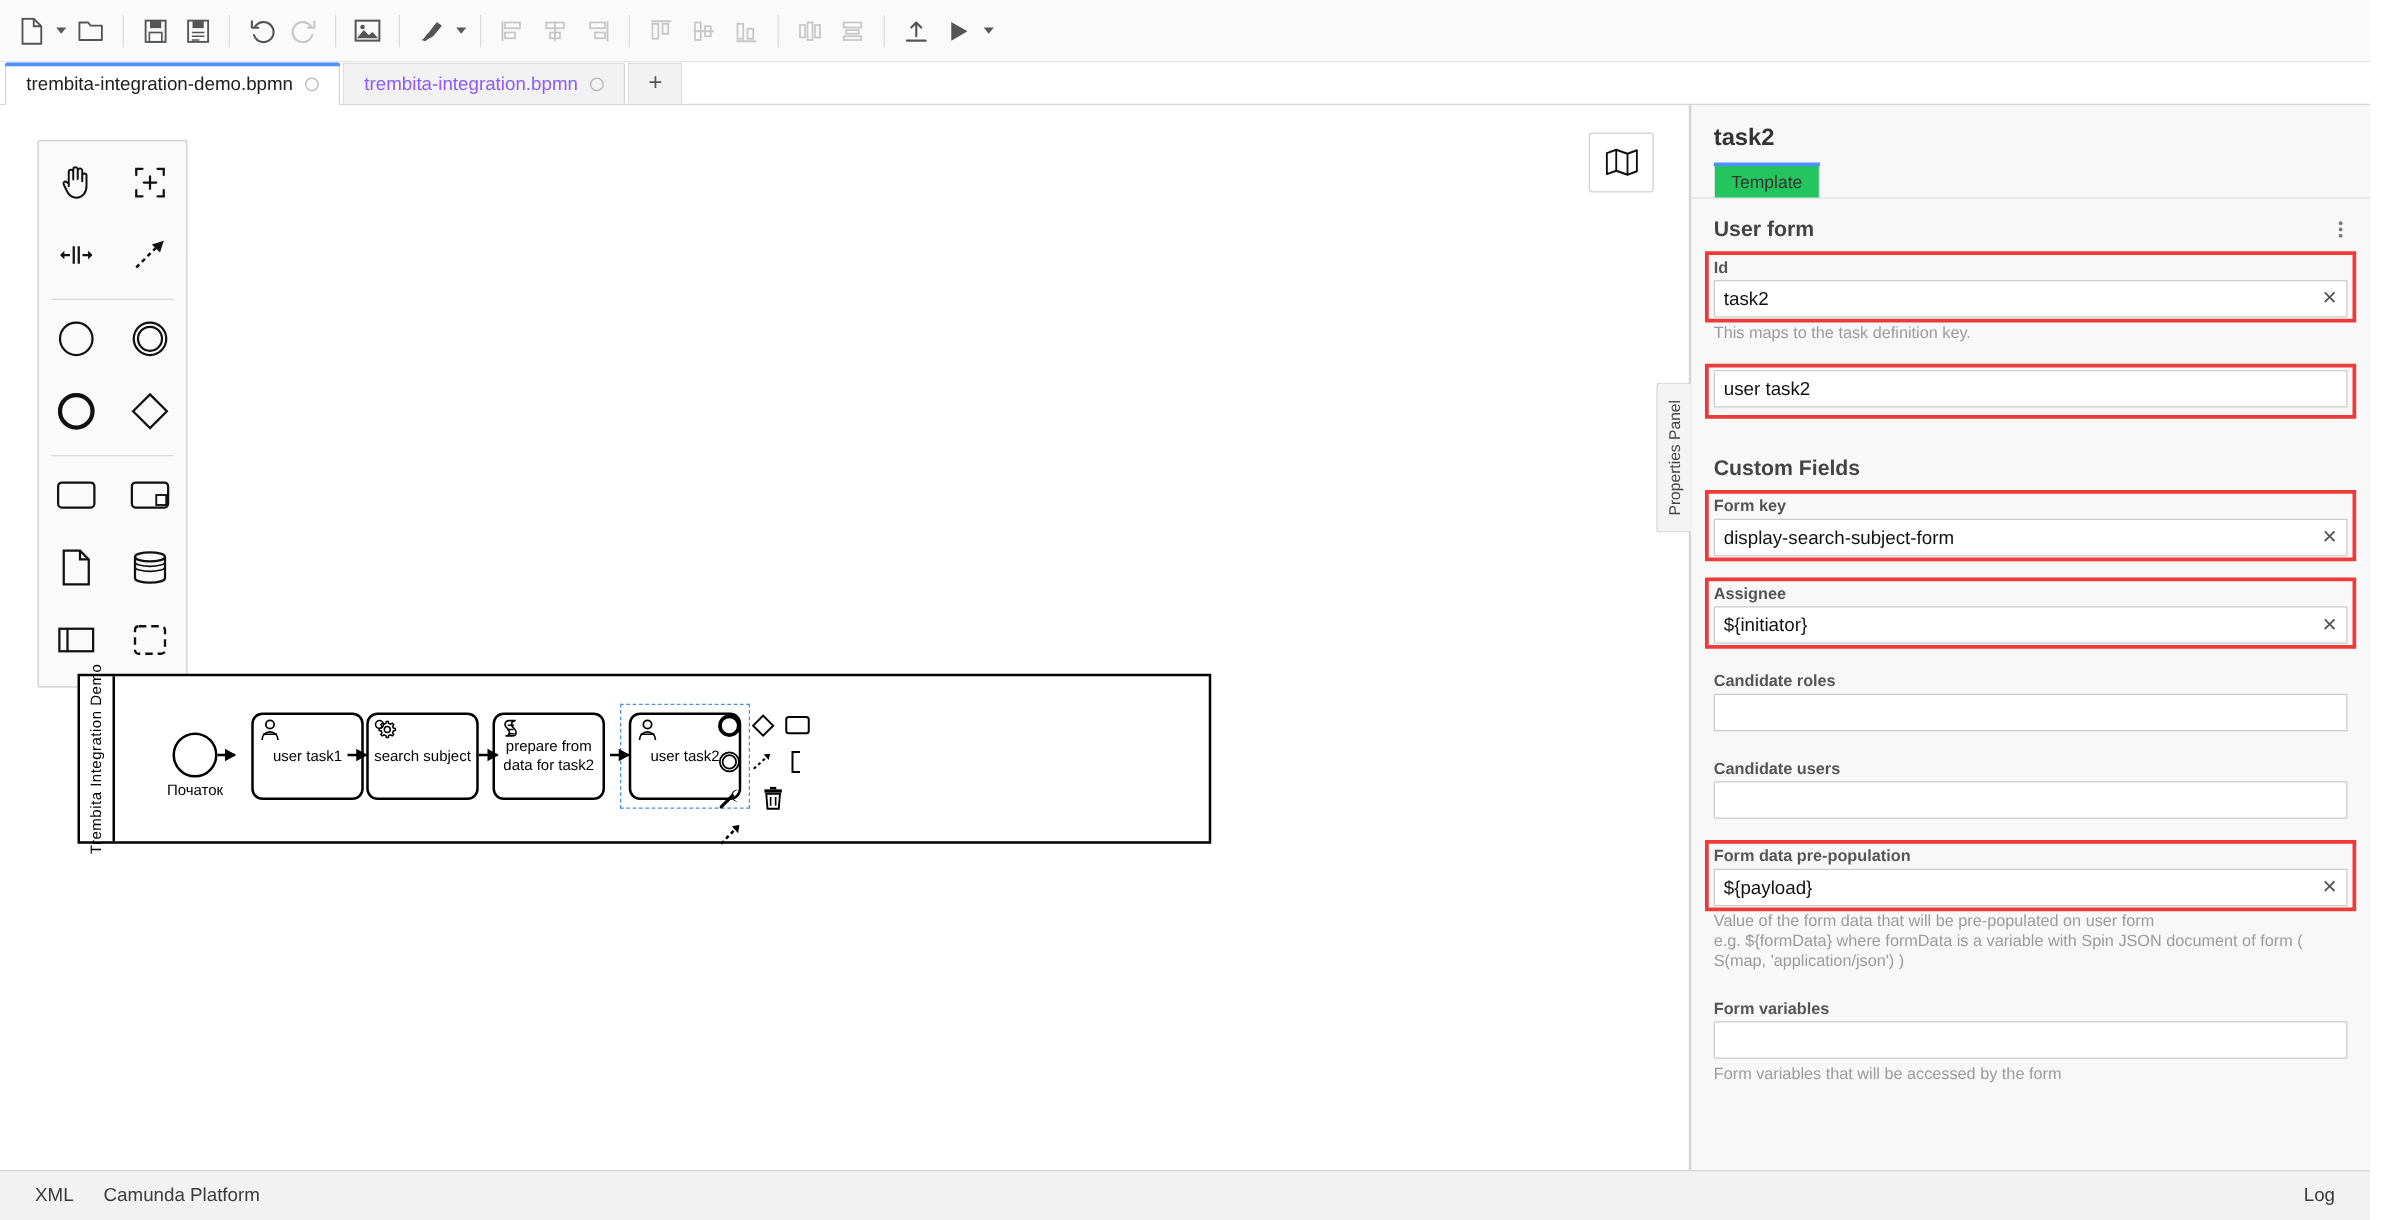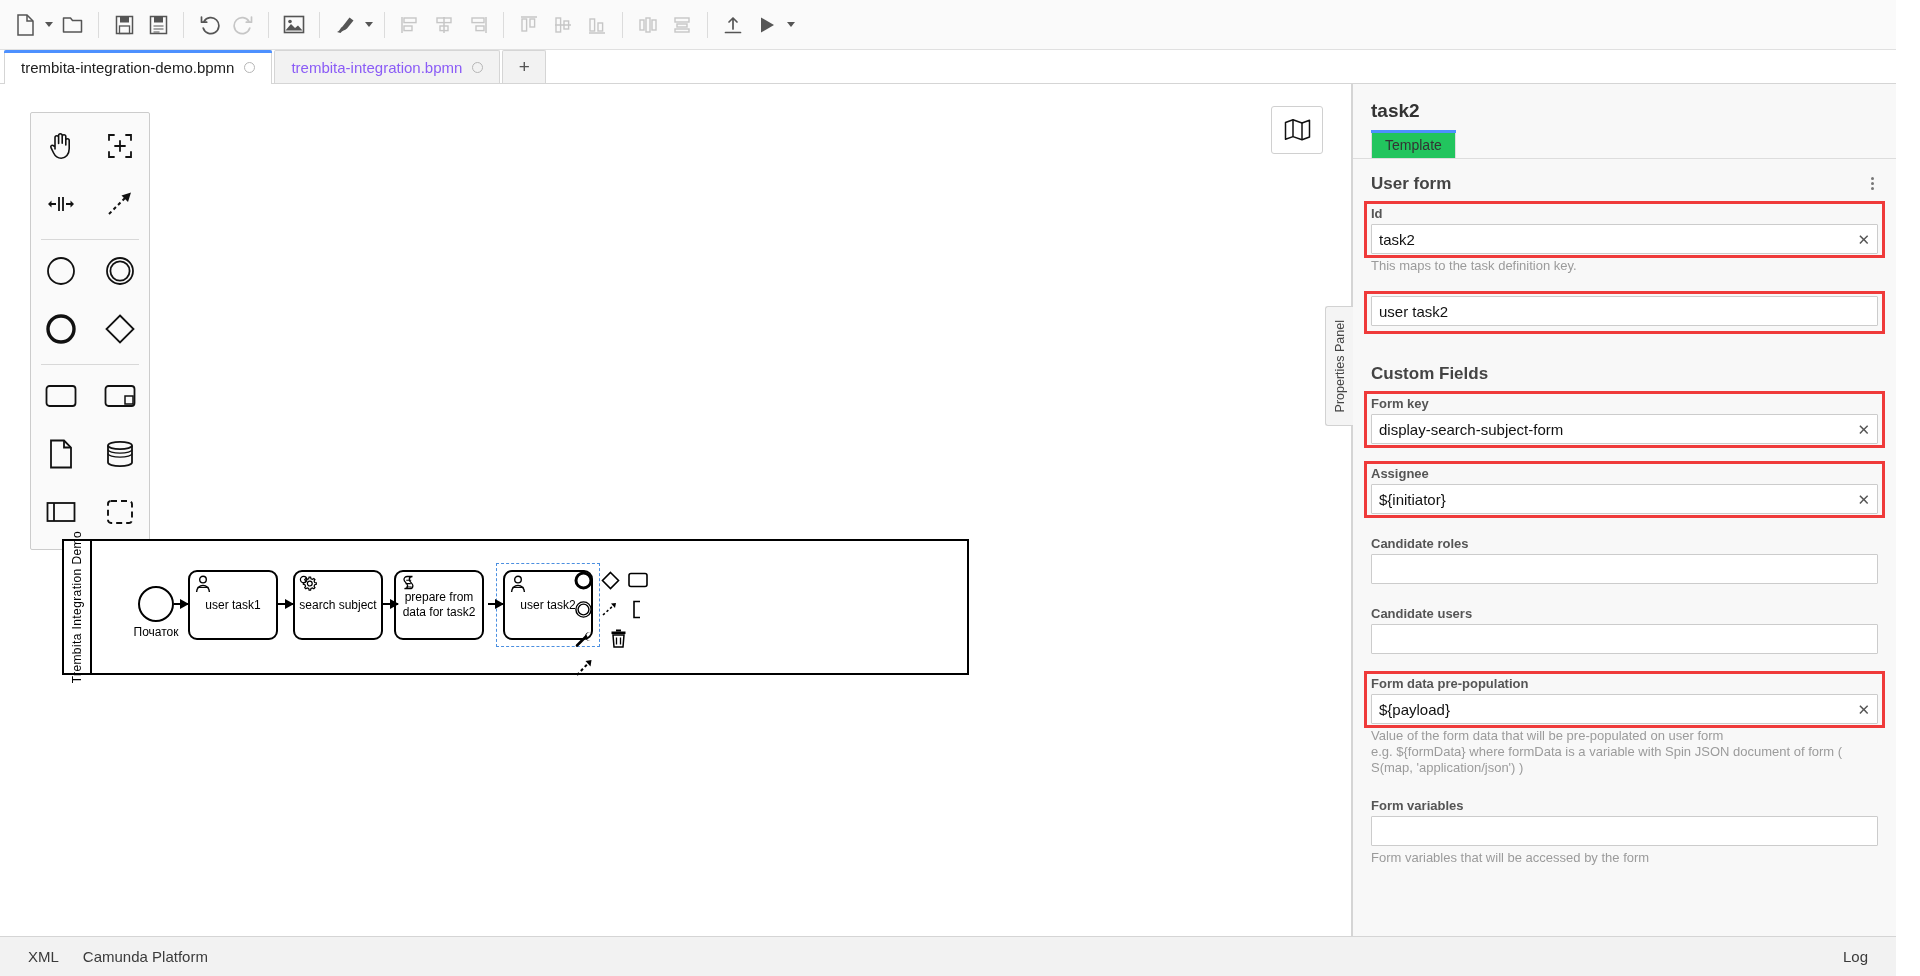--- a/index.html
+++ b/index.html
@@ -590,21 +590,21 @@
       </div>
 
       <div class="diagram">
         <div class="pool">
           <div class="pool-header">
             <span>Trembita Integration Demo</span>
           </div>
           <div class="pool-body" id="pool-body">
               <div class="ev-start"></div>
               <div class="ev-start-label">Початок</div>
-              <div class="task" style="left:96px">
+              <div class="task" style="left:109px">
                 <span class="task-icon"><svg width="18" height="18" viewBox="0 0 18 18">
                     <circle cx="9" cy="4.6" r="3.3" fill="none" stroke="#000" stroke-width="1.4"></circle>
                     <path d="M2.6 17c0-4 2.9-6.6 6.4-6.6s6.4 2.6 6.4 6.6" fill="none" stroke="#000" stroke-width="1.4"></path>
                     <path d="M3.4 12.4h11.2" stroke="#000" stroke-width="1.1"></path>
                   </svg></span>
                 <span class="tlabel">user task1</span>
               </div>
               <div class="task" style="left:201px">
                 <span class="task-icon"><svg width="18" height="18" viewBox="0 0 18 18">
                     <path d="M11.6 2.1l.35 1.6 1.5.62 1.4-.85 1.1 1.1-.85 1.4.62 1.5 1.6.35v1.55l-1.6.35-.62 1.5.85 1.4-1.1 1.1-1.4-.85-1.5.62-.35 1.6h-1.55l-.35-1.6-1.5-.62-1.4.85-1.1-1.1.85-1.4-.62-1.5-1.6-.35V7.82l1.6-.35.62-1.5-.85-1.4 1.1-1.1 1.4.85 1.5-.62.35-1.6z" fill="none" stroke="#000" stroke-width="1.2"></path>

